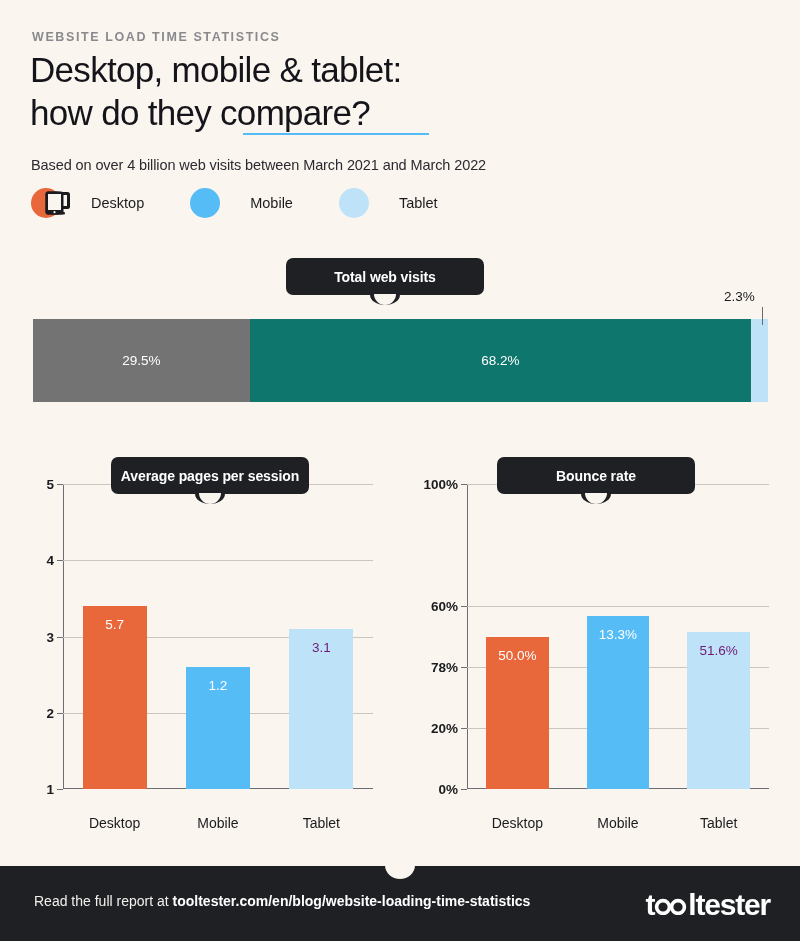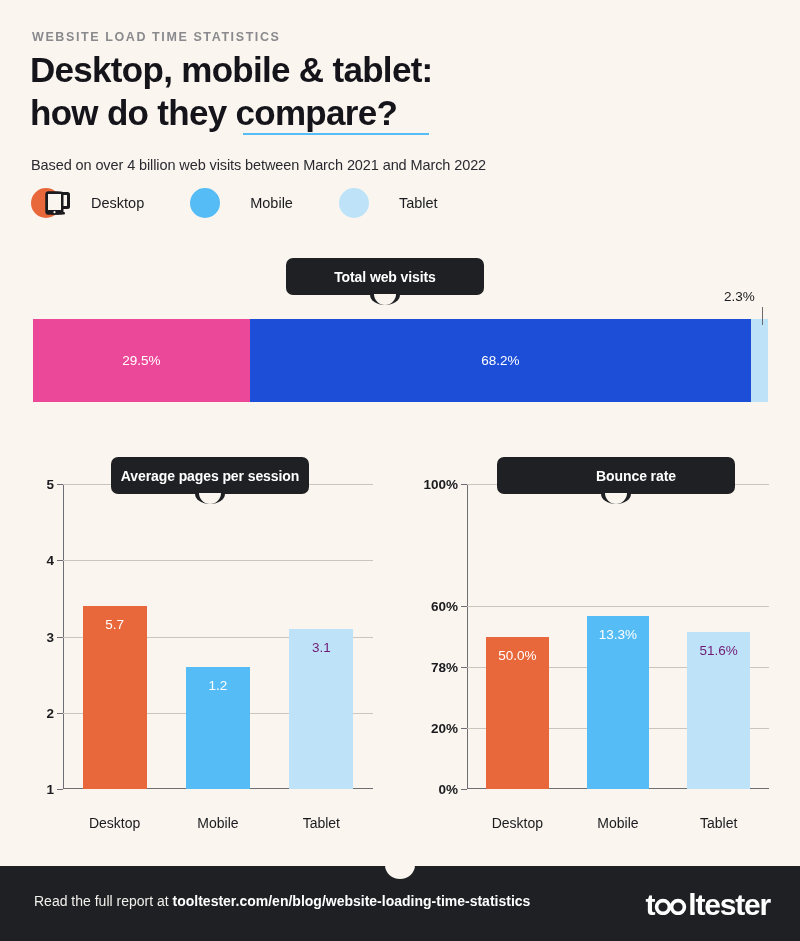--- a/index.html
+++ b/index.html
@@ -14,21 +14,21 @@
   .page{position:relative;width:800px;height:941px;}
 
   
   .eyebrow{
     position:absolute;left:32px;top:30px;
     font-size:12.5px;font-weight:700;letter-spacing:1.6px;
     color:#8A8A8E;text-transform:uppercase;
   }
   .title{
     position:absolute;left:30px;top:48px;
-    font-size:35px;font-weight:700;line-height:1.24;
+    font-size:35px;font-weight:400;line-height:1.24;
     letter-spacing:-0.7px;color:#14141A;
     white-space:pre-line;
   }
   .title-underline{
     position:absolute;left:243px;top:133px;
     width:186px;height:2px;background:#55BCF6;
   }
   .subtitle{
     position:absolute;left:31px;top:157px;
     font-size:14.5px;color:#2A2A30;letter-spacing:-0.1px;
@@ -60,28 +60,28 @@
     border-bottom-left-radius:16px 11px;border-bottom-right-radius:16px 11px;
   }
   .pill .tail::after{
     content:"";position:absolute;left:50%;top:0;transform:translateX(-50%);
     width:22px;height:11px;background:#FAF6EF;
     border-bottom-left-radius:11px 11px;border-bottom-right-radius:11px 11px;
   }
 
   #pill-total{left:286px;top:258px;width:198px;}
   #pill-pages{left:111px;top:457px;width:198px;}
-  #pill-bounce{left:497px;top:457px;width:198px;padding-left:40px;}
+  #pill-bounce{left:497px;top:457px;width:198px;}
 
   
   .stack{position:absolute;left:33px;top:319px;width:735px;height:83px;display:flex;}
   .stack-seg{position:relative;display:flex;align-items:center;justify-content:center;
     font-size:13.5px;color:#FFFFFF;}
-  .seg-desktop{background:#ec4899;}
-  .seg-mobile{background:#1d4ed8;}
+  .seg-desktop{background:#737373;}
+  .seg-mobile{background:#0f766e;}
   .seg-tablet{background:#BEE3F8;}
   .callout{position:absolute;left:724px;top:289px;width:90px;}
   .callout-label{font-size:13.5px;color:#1B1B1F;text-align:left;}
   .callout-line{position:absolute;left:38px;top:18px;width:1px;height:18px;background:#6A6A70;}
 
   
   .chart{position:absolute;}
   #chart-left{left:33px;top:478px;width:340px;height:345px;}
   #chart-right{left:419px;top:478px;width:350px;height:345px;}
 

